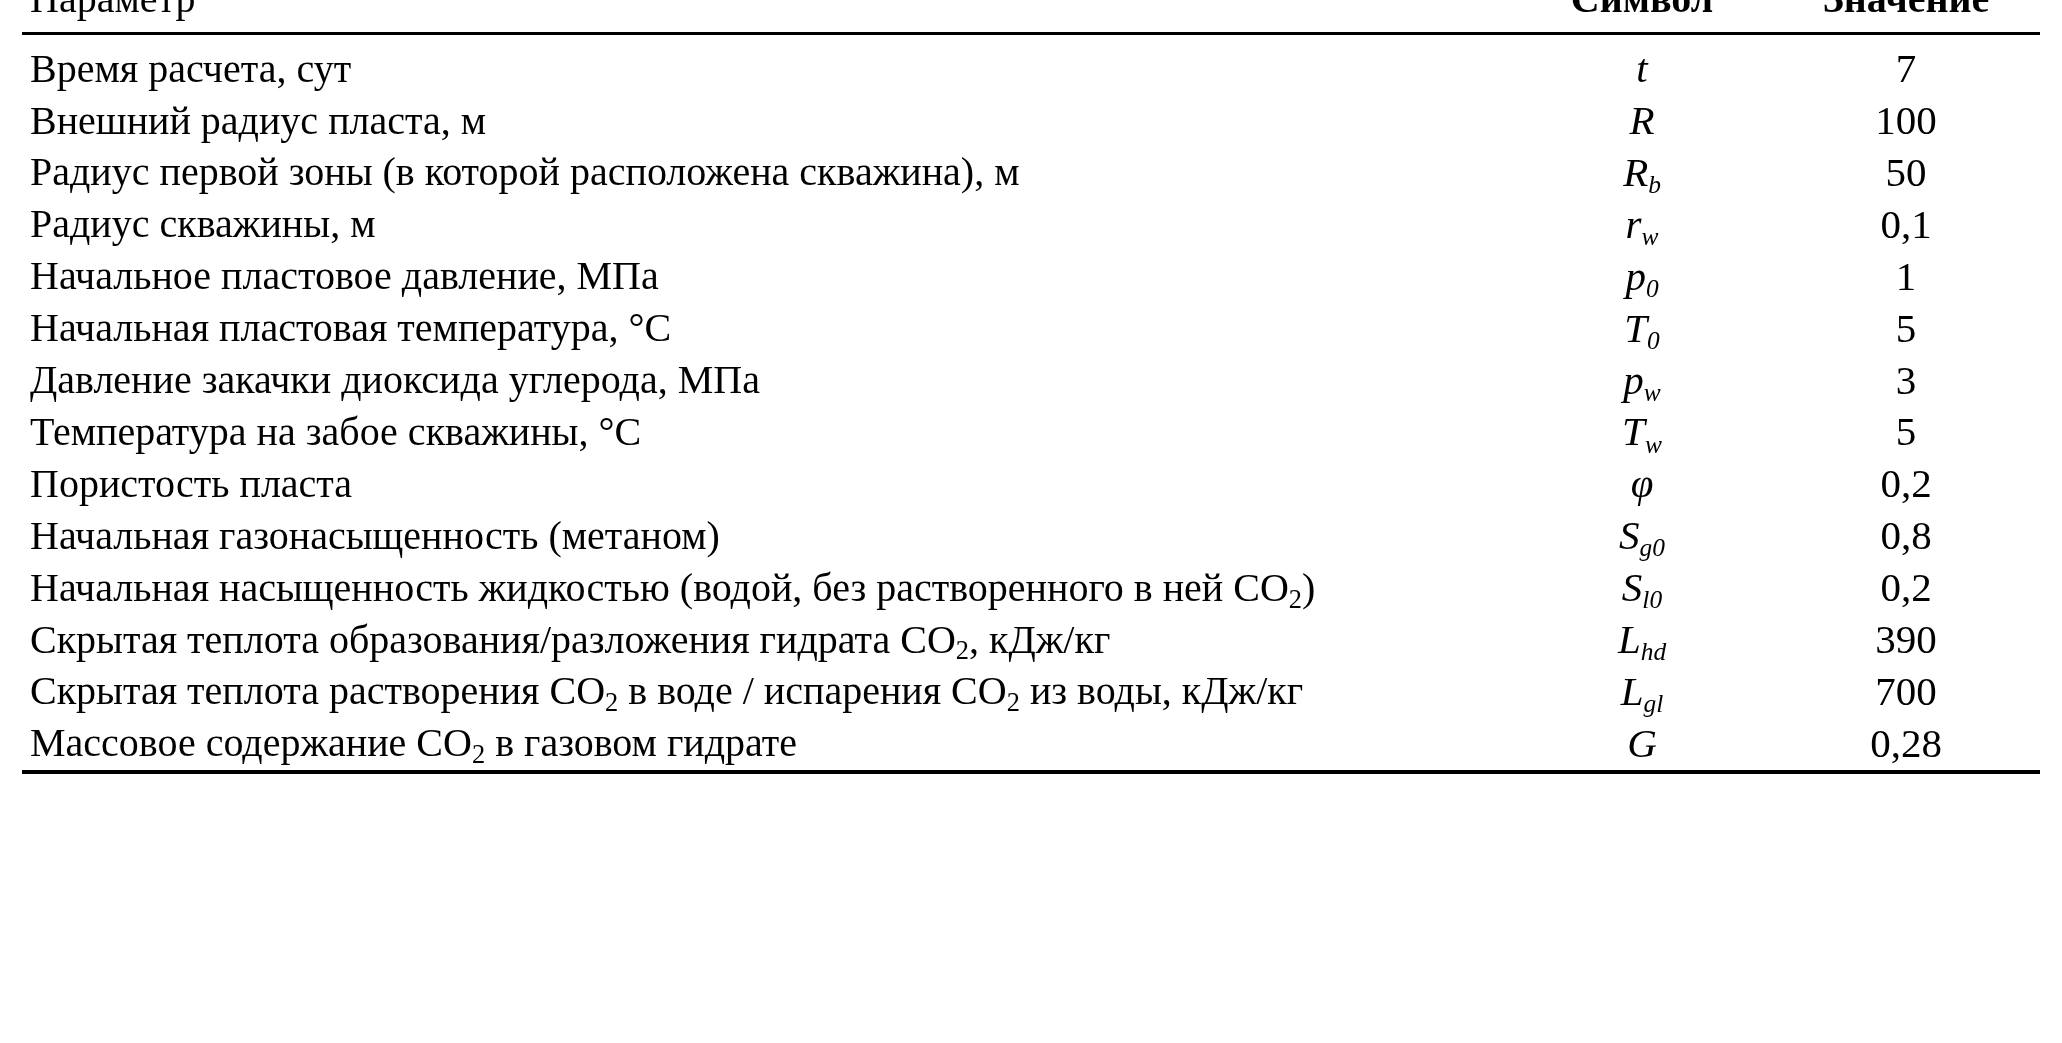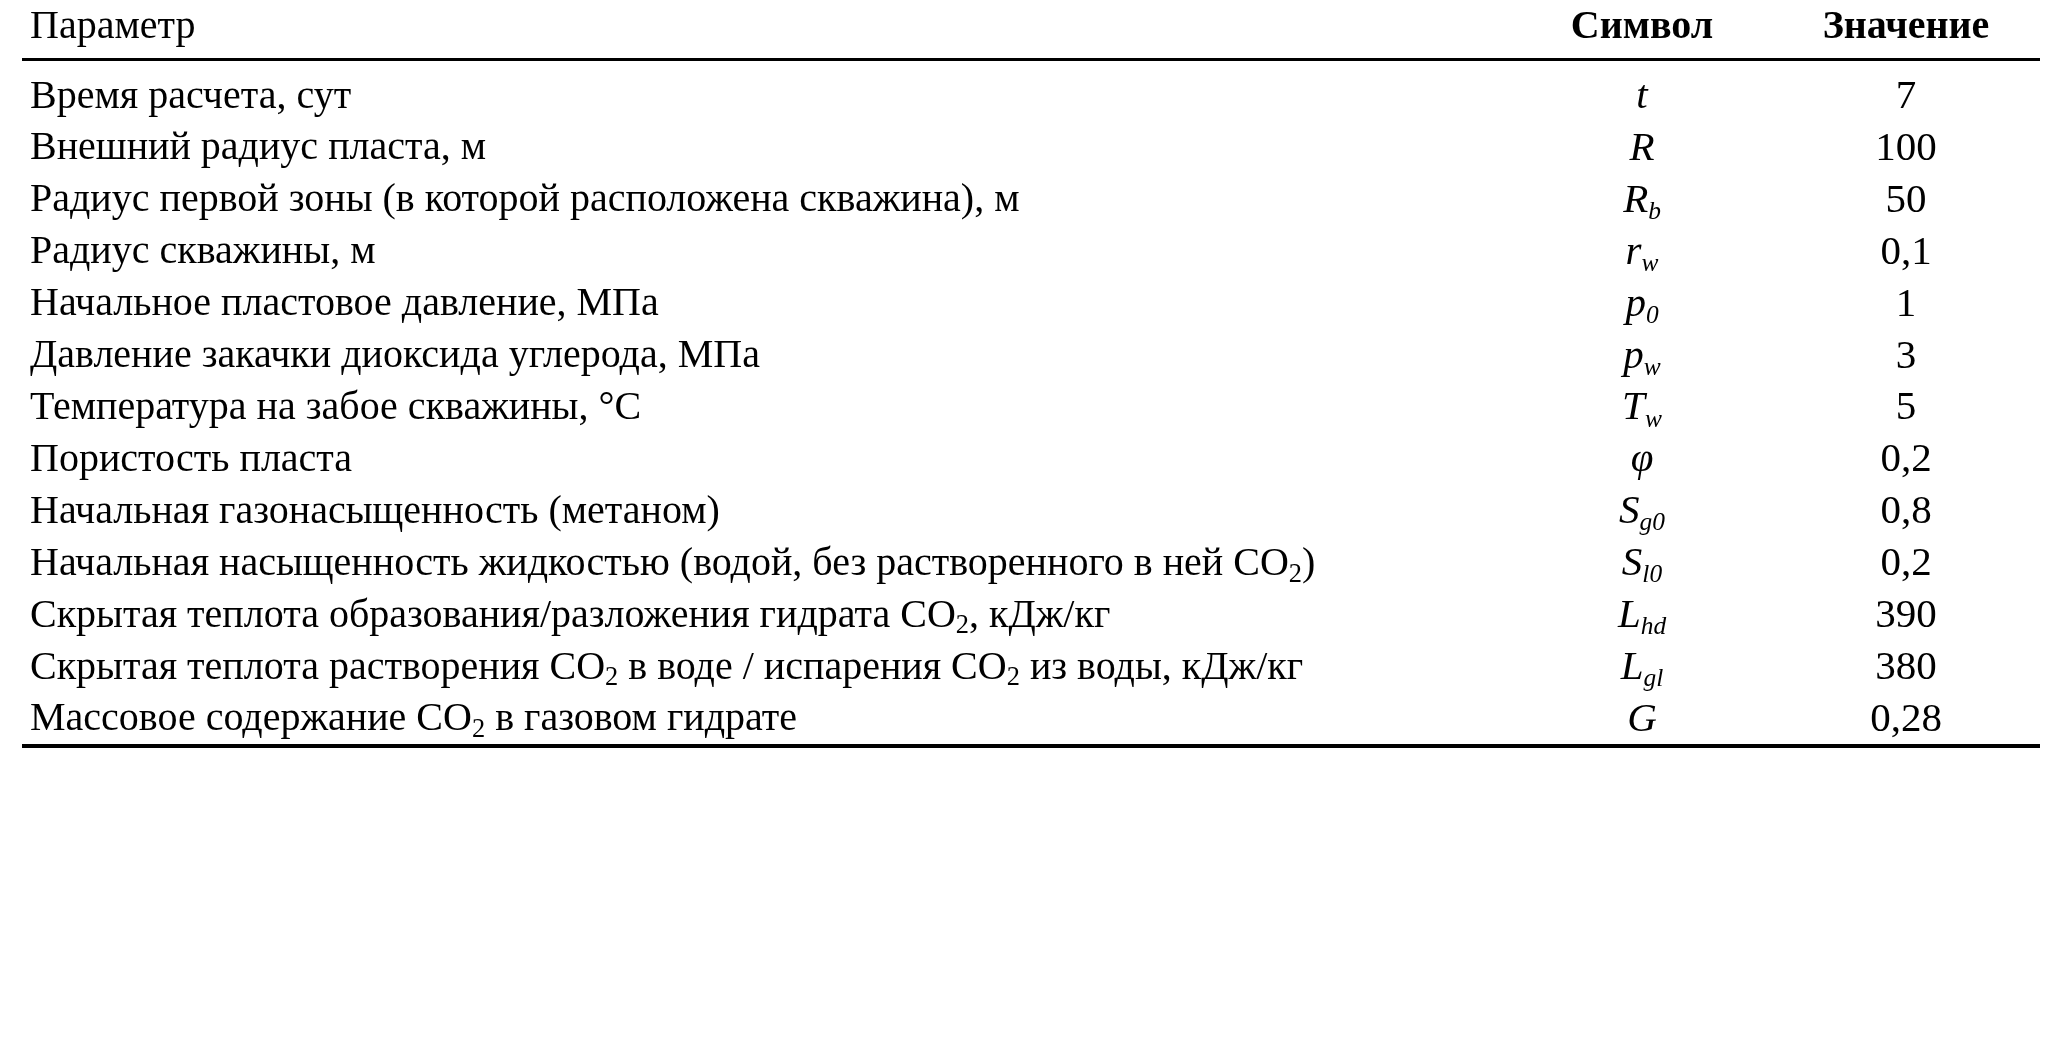--- a/index.html
+++ b/index.html
@@ -131,20 +131,27 @@
         </tr>
         <tr>
           <td>
             <span class="param-text">Начальное пластовое давление, МПа</span>
           </td>
           <td class="center"><span class="sym">p<sub>0</sub></span></td>
           <td class="center"><span class="val">1</span></td>
         </tr>
         <tr>
           <td>
+            <span class="param-text">Начальная пластовая температура, °C</span>
+          </td>
+          <td class="center"><span class="sym">T<sub>0</sub></span></td>
+          <td class="center"><span class="val">5</span></td>
+        </tr>
+        <tr>
+          <td>
             <span class="param-text">Давление закачки диоксида углерода, МПа</span>
           </td>
           <td class="center"><span class="sym">p<sub>w</sub></span></td>
           <td class="center"><span class="val">3</span></td>
         </tr>
         <tr>
           <td>
             <span class="param-text">Температура на забое скважины, °C</span>
           </td>
           <td class="center"><span class="sym">T<sub>w</sub></span></td>
@@ -176,21 +183,21 @@
             <span class="param-text">Скрытая теплота образования/разложения гидрата CO<sub class="chem">2</sub>, кДж/кг</span>
           </td>
           <td class="center"><span class="sym">L<sub>hd</sub></span></td>
           <td class="center"><span class="val">390</span></td>
         </tr>
         <tr>
           <td>
             <span class="param-text">Скрытая теплота растворения CO<sub class="chem">2</sub> в воде / испарения CO<sub class="chem">2</sub> из воды, кДж/кг</span>
           </td>
           <td class="center"><span class="sym">L<sub>gl</sub></span></td>
-          <td class="center"><span class="val">380</span></td>
+          <td class="center"><span class="val">700</span></td>
         </tr>
         <tr class=" last-row">
           <td>
             <span class="param-text">Массовое содержание CO<sub class="chem">2</sub> в газовом гидрате</span>
           </td>
           <td class="center"><span class="sym">G</span></td>
           <td class="center"><span class="val">0,28</span></td>
         </tr>
       </tbody>
   </table>

